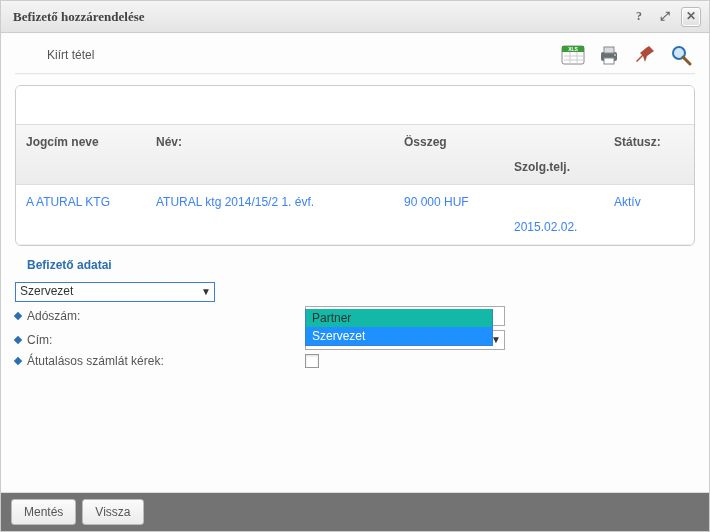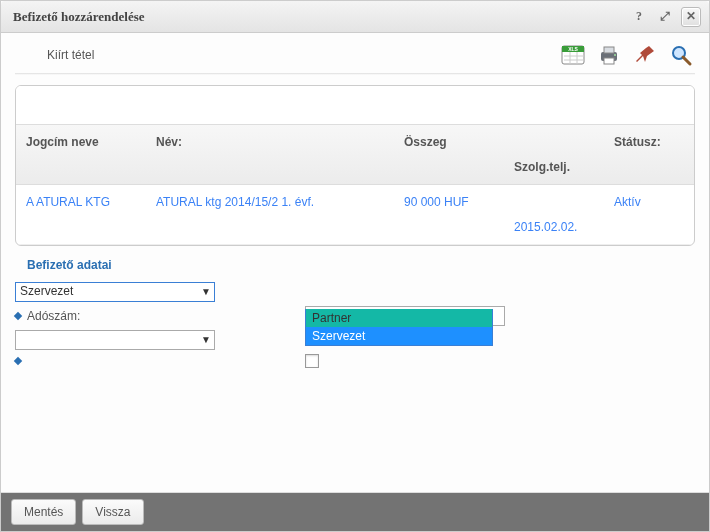--- a/index.html
+++ b/index.html
@@ -312,31 +312,36 @@
         <div class="label">
           <span class="req-dot"></span>
           <span>Adószám:</span>
         </div>
         <div class="control">
           <input class="txt" type="text" style="">
         </div>
       </div>
 
       <div class="form-row">
+        <div class="label">
+          <span class="req-dot"></span>
+          <span>Cím:</span>
+        </div>
         <div class="control">
           <div class="sel">
             <span></span>
             <span class="arrow">▼</span>
           </div>
         </div>
       </div>
 
       <div class="form-row">
         <div class="label">
           <span class="req-dot"></span>
+          <span>Átutalásos számlát kérek:</span>
         </div>
         <div class="control">
           <div class="checkbox"></div>
         </div>
       </div>
 
     </div>
   </div>
 
   <div class="buttonbar">

